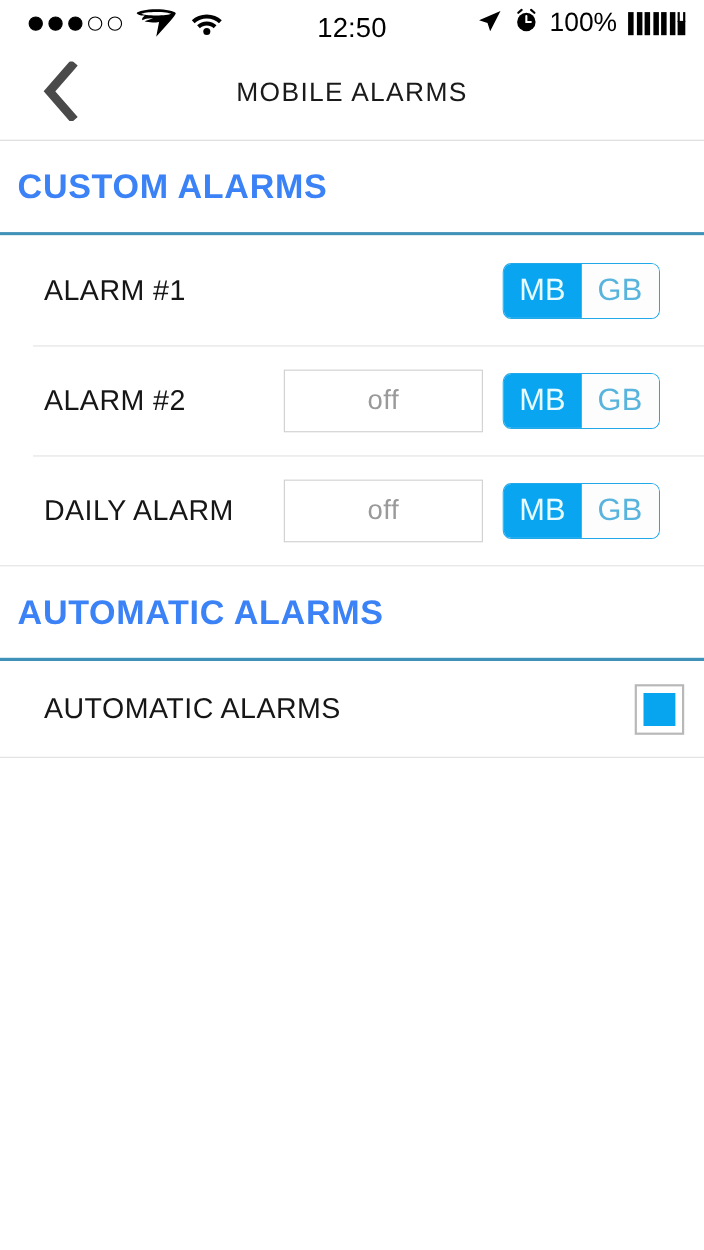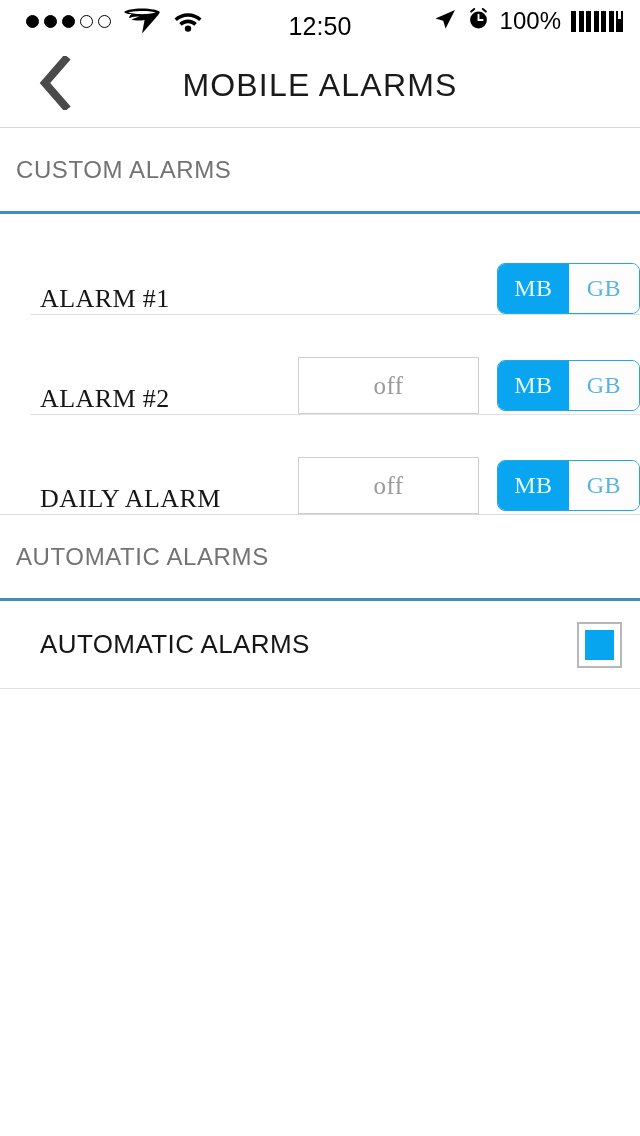--- a/index.html
+++ b/index.html
@@ -48,60 +48,60 @@
     position:relative; height:86px; width:100%;
     border-bottom:1px solid #d9d9d9; background:#fff;
   }
   .back-btn {
     position:absolute; left:0; top:0; width:110px; height:86px;
     display:flex; align-items:center; justify-content:center;
   }
   .nav-title {
     position:absolute; left:0; right:0; top:0; height:86px;
     display:flex; align-items:center; justify-content:center;
-    font-size:32px; font-weight:300; letter-spacing:1.2px; color:#1a1a1a;
+    font-size:24px; font-weight:300; letter-spacing:1.2px; color:#1a1a1a;
     font-family:"Liberation Sans", sans-serif;
   }
 
   
   .section-head {
     height:86px; display:flex; align-items:center;
     padding-left:16px;
     border-bottom:3px solid #3f91b7;
     background:#fff;
   }
   .section-head span {
-    font-size:24px; font-weight:400; letter-spacing:.6px; color:#737373;
+    font-size:31px; font-weight:700; letter-spacing:.6px; color:#3b82f6;
   }
 
   
   .rows { background:#fff; }
   .alarm-row {
-    position:relative; height:100px; display:flex; align-items:flex-end;
-    padding-left:40px; font-family:Liberation Serif, serif;
+    position:relative; height:100px; display:flex; align-items:center;
+    padding-left:40px; padding-right:40px;
   }
   .alarm-row + .alarm-row::before {
     content:""; position:absolute; left:30px; right:0; top:0; height:1px; background:#e2e2e2;
   }
   .row-label {
     flex:0 0 auto; font-size:26px; font-weight:300; letter-spacing:.4px; color:#161616;
   }
   .row-ctrls { margin-left:auto; display:flex; align-items:center; gap:18px; }
   .num-input {
     width:181px; height:57px; border:1px solid #cfcfcf; background:#fff;
     display:flex; align-items:center; justify-content:center;
     font-size:25px; font-weight:300; color:#9a9a9a; letter-spacing:.5px;
   }
   .seg {
     display:flex; width:143px; height:51px; border-radius:8px; overflow:hidden;
     border:1.5px solid #20a8e8;
   }
   .seg-opt {
     flex:1; display:flex; align-items:center; justify-content:center;
-    font-size:24px; font-weight:400; letter-spacing:.3px;
+    font-size:28px; font-weight:400; letter-spacing:.3px;
   }
   .seg-opt.on { background:#0aa5f0; color:#e8fbff; }
   .seg-opt.off { background:#fdfdfd; color:#58b4dd; }
 
   .section-end { height:1px; background:#d9d9d9; width:100%; }
 
   
   .toggle-row {
     position:relative; height:88px; display:flex; align-items:center;
     padding:0 18px 0 40px; border-bottom:1px solid #e0e0e0; background:#fff;

